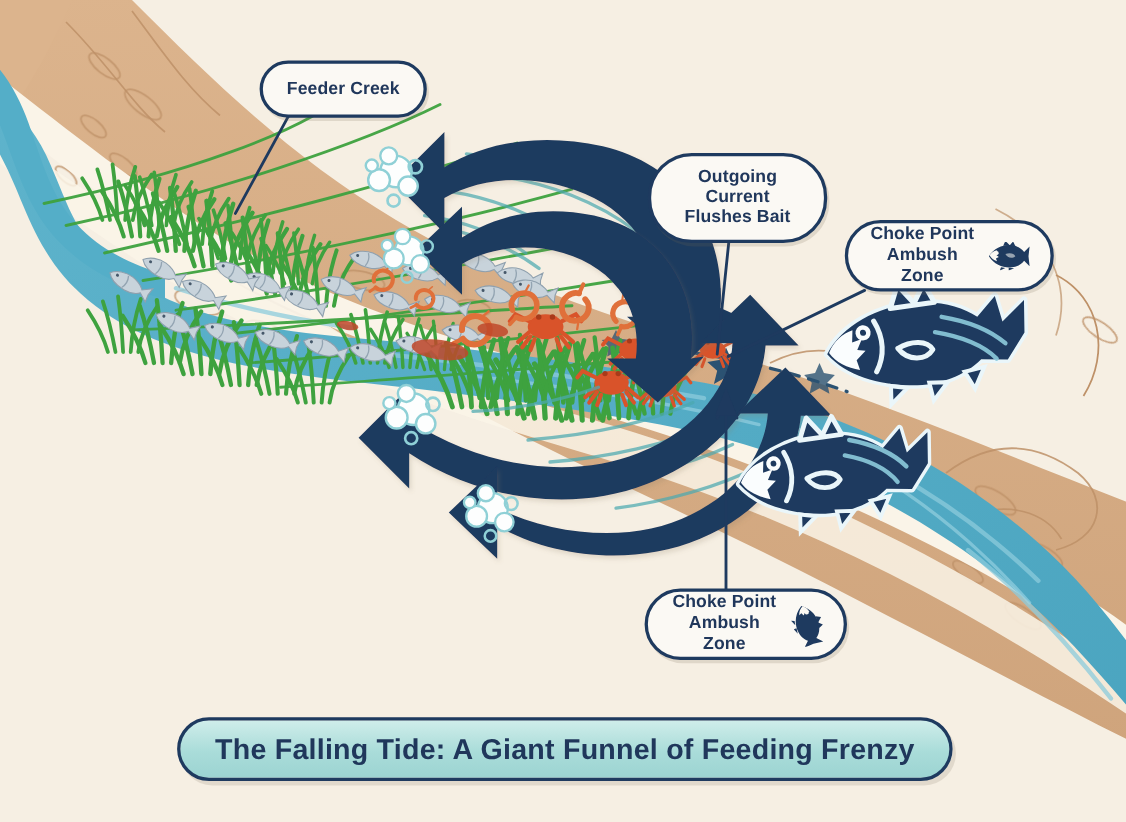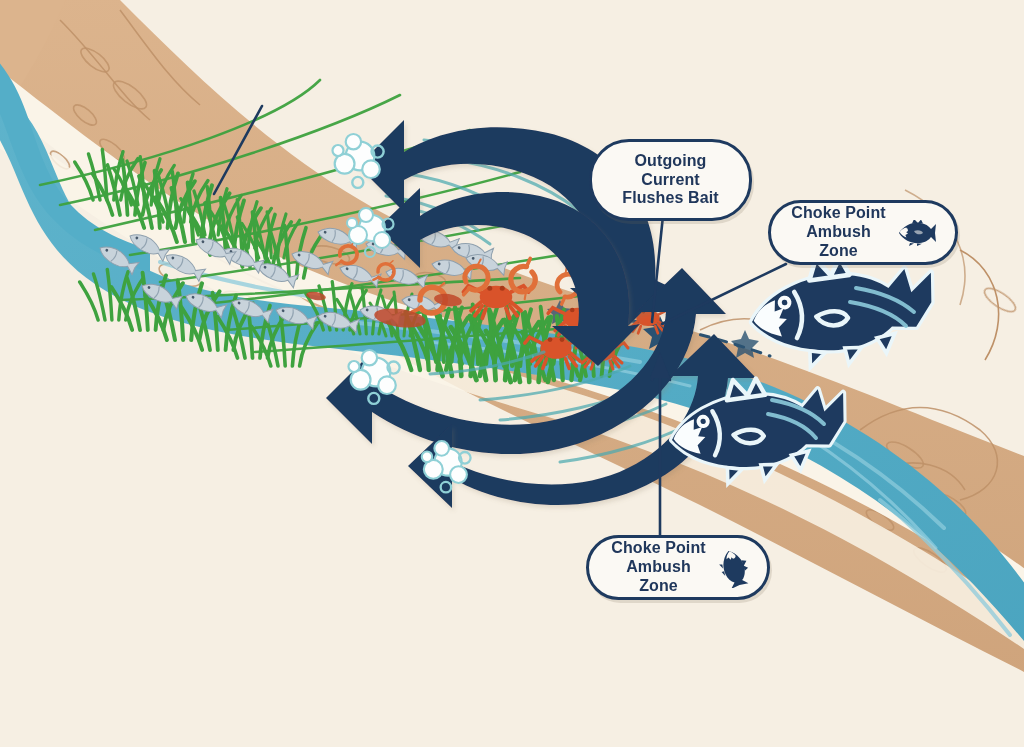--- a/index.html
+++ b/index.html
@@ -551,20 +551,23 @@
     <g stroke="#1E3A5F" stroke-width="2.6" fill="none" stroke-linecap="round">
       <path d="M262,106 L214,194"></path>
       <path d="M664,206 L652,322"></path>
       <path d="M786,264 L662,324"></path>
       <path d="M660,535 L660,358"></path>
       <path d="M660,358 L652,380 M660,358 L670,380"></path>
     </g>
     <path d="M660,352 L650,378 L670,378 Z" fill="#1E3A5F"></path>
   </svg>
 
+  <div class="callout" id="callout-feeder">
+    <span class="txt">Feeder Creek</span>
+  </div>
 
   <div class="callout" id="callout-outgoing">
     <span class="txt">Outgoing Current
 Flushes Bait</span>
   </div>
 
   <div class="callout" id="callout-choke-right">
     <span class="txt">Choke Point
 Ambush Zone</span>
     <svg class="mini-fish" width="40" height="26" viewBox="0 0 40 26">
@@ -590,14 +593,17 @@
         <path d="M10,10.5 L12,6 L16,10 L19,6.5 L21,10.6 Z" fill="#1E3A5F"></path>
         <path d="M8,30 L7,33 L12,30.6 Z" fill="#1E3A5F"></path>
         <path d="M15,30.4 L15,33 L20,30.8 Z" fill="#1E3A5F"></path>
         <circle cx="4" cy="17" r="1.9" fill="#FBF9F4"></circle>
         <path d="M-2.4,19 C-0.5,16.4 2,15 4.6,14.6 L3.6,17 L6,17 L4,19 L6,20.6 L3.4,22
                  L4.4,24.4 C1.4,23.6 -1,21.6 -2.4,19 Z" fill="#FBF9F4"></path>
       </g>
     </svg>
   </div>
 
+  <div id="title-banner">
+    <span class="ttxt">The Falling Tide: A Giant Funnel of Feeding Frenzy</span>
+  </div>
 
 </div>
 
 </body></html>

